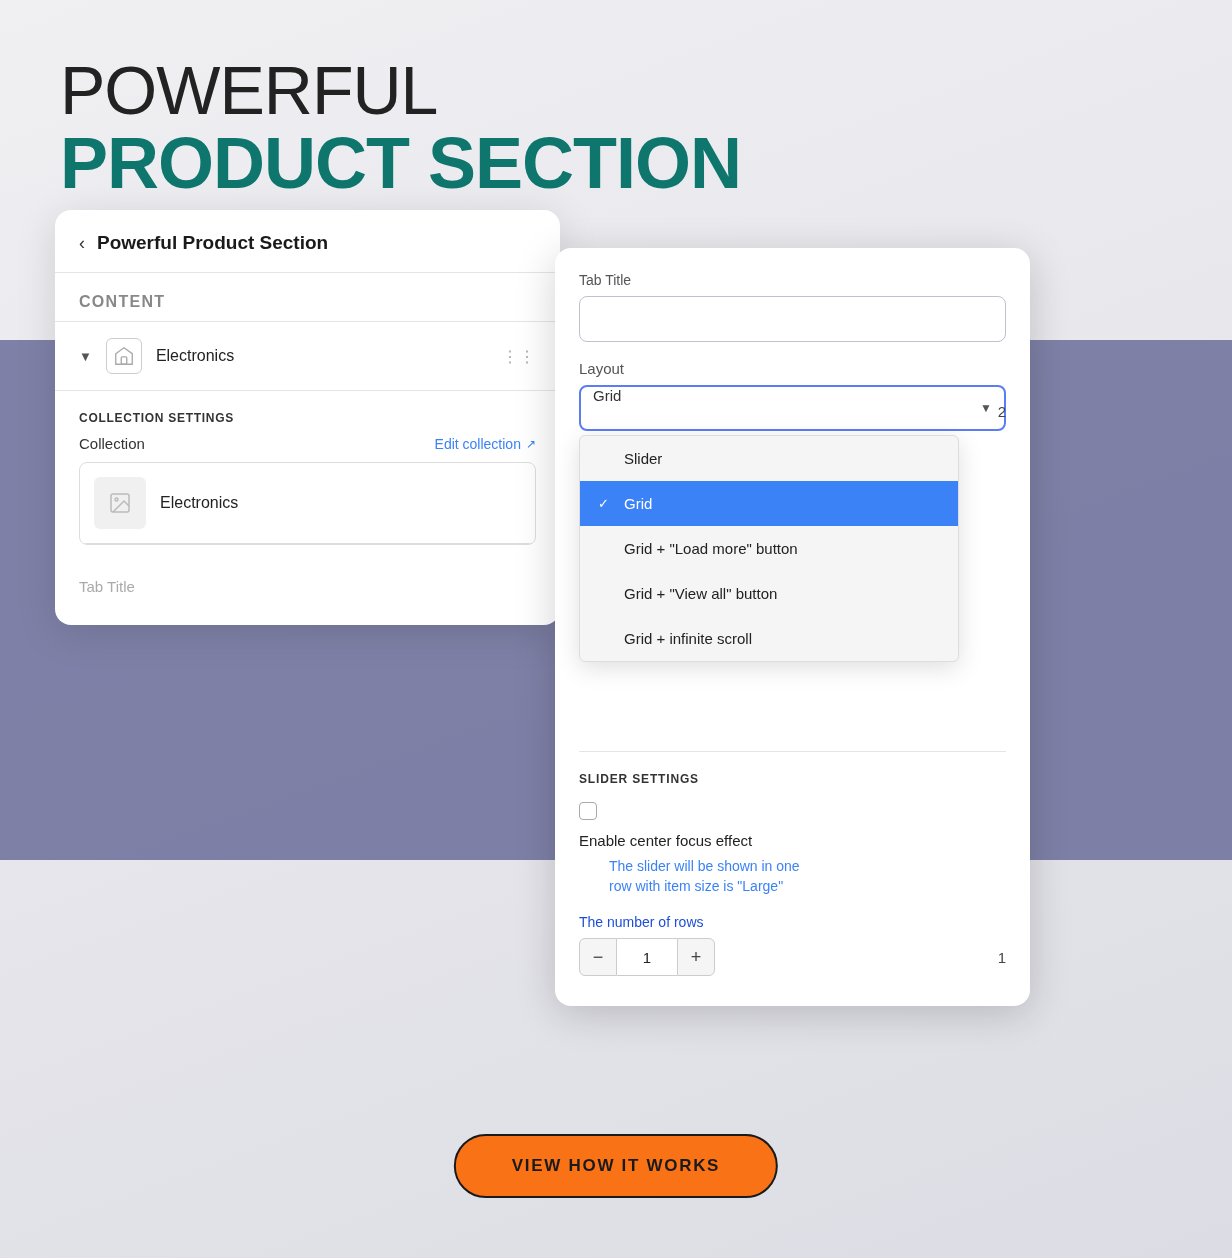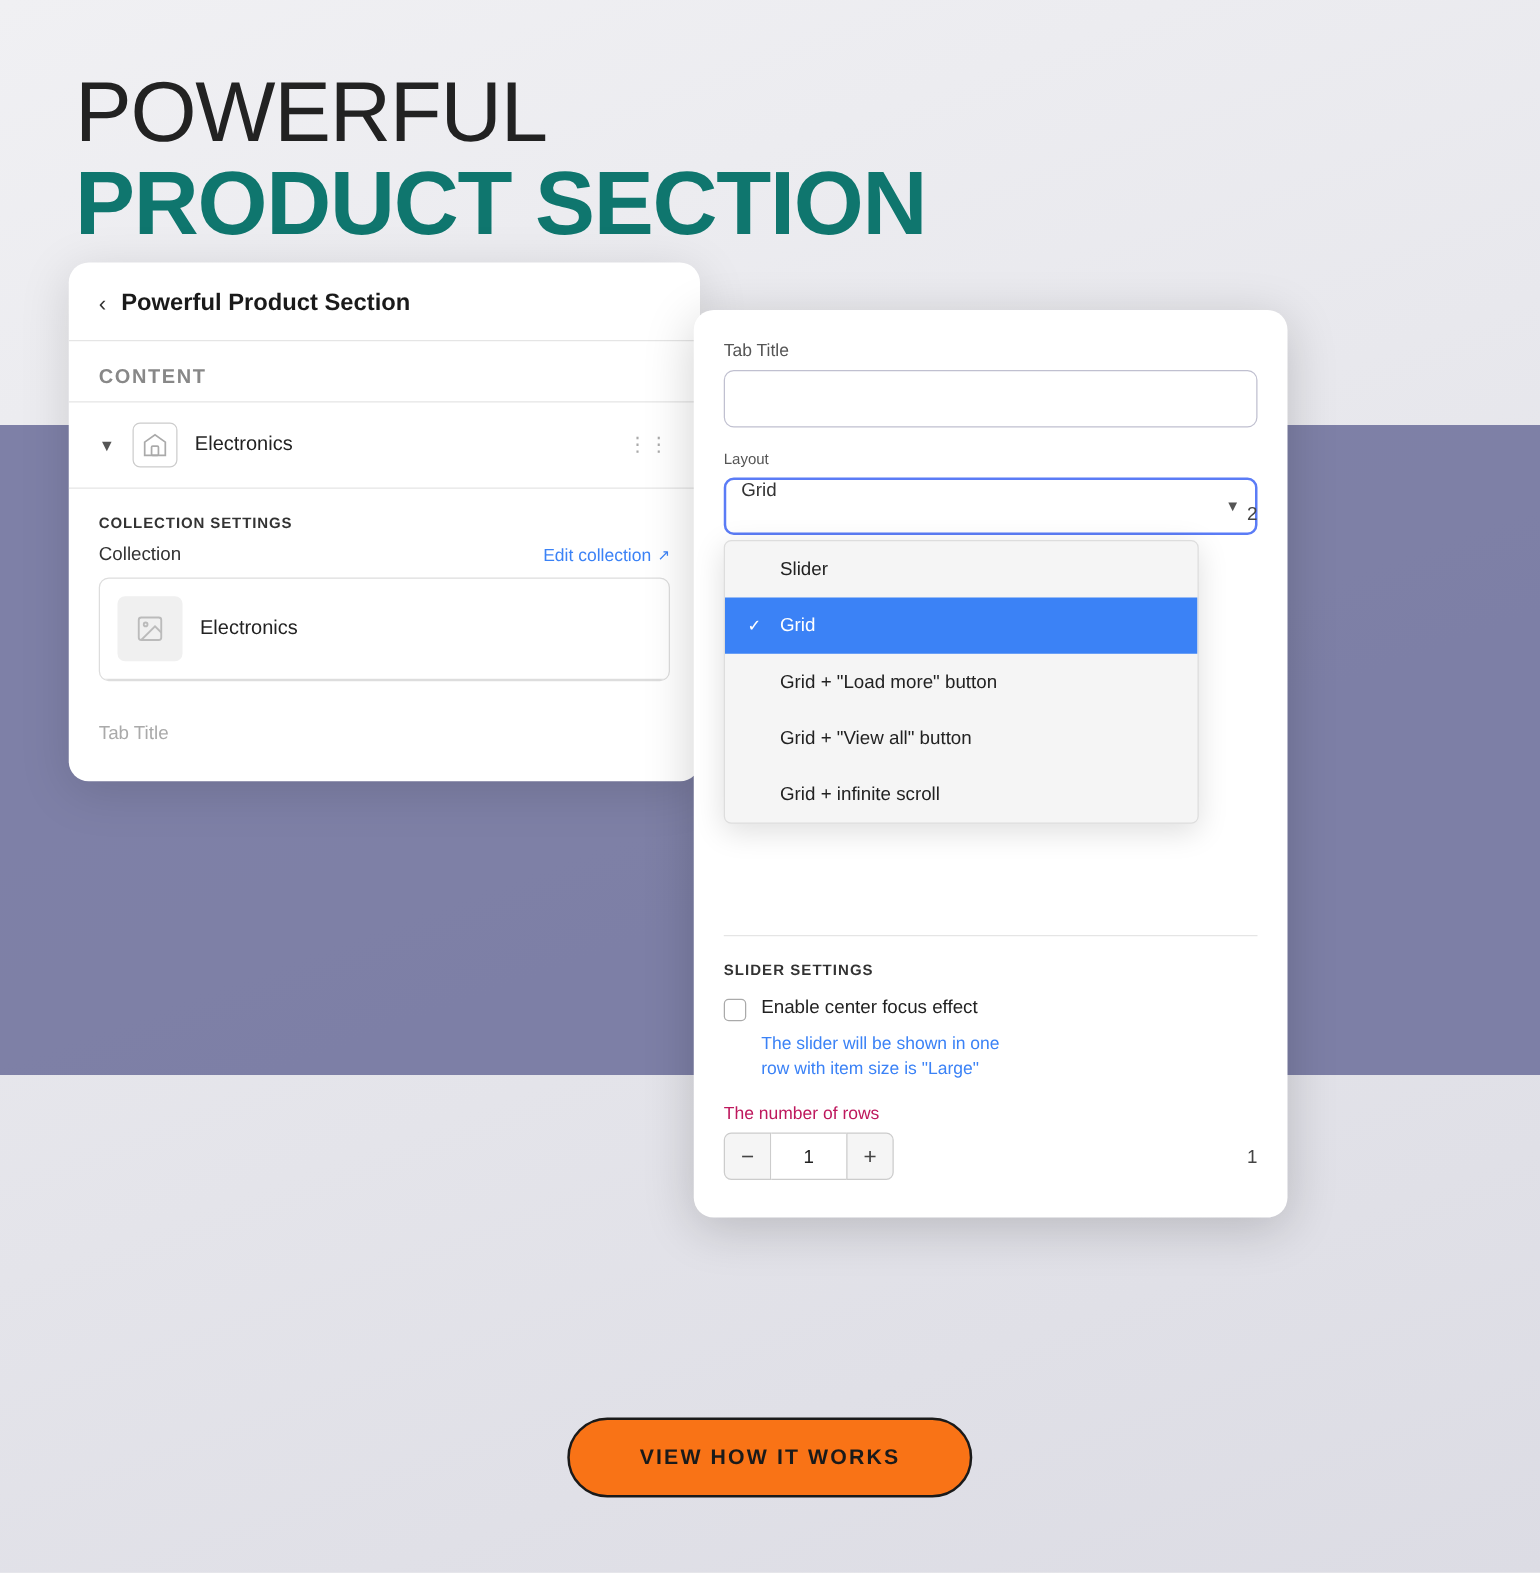--- a/index.html
+++ b/index.html
@@ -261,21 +261,21 @@
       color: #333;
       outline: none;
       background: #fff;
     }
 
     .layout-section {
       margin-bottom: 0;
     }
 
     .layout-label {
-      font-size: 12px;
+      font-size: 15px;
       color: #555;
       margin-bottom: 8px;
     }
 
     
     .dropdown-wrapper {
       position: relative;
     }
 
     .dropdown-select {
@@ -350,20 +350,21 @@
       color: #333;
       letter-spacing: 0.07em;
       margin-bottom: 14px;
     }
 
     .checkbox-row {
       display: flex;
       align-items: flex-start;
       gap: 12px;
       margin-bottom: 8px;
+      flex-direction: column;
     }
 
     .checkbox {
       width: 18px;
       height: 18px;
       border: 1.5px solid #aaa;
       border-radius: 4px;
       background: #fff;
       flex-shrink: 0;
       margin-top: 2px;
@@ -381,21 +382,21 @@
       line-height: 1.4;
       margin-bottom: 18px;
     }
 
     .rows-section {
       margin-top: 14px;
     }
 
     .rows-label {
       font-size: 14px;
-      color: #be185d;
+      color: #1d4ed8;
       margin-bottom: 8px;
     }
 
     .stepper-row {
       display: flex;
       align-items: center;
       gap: 0;
     }
 
     .stepper-btn {

